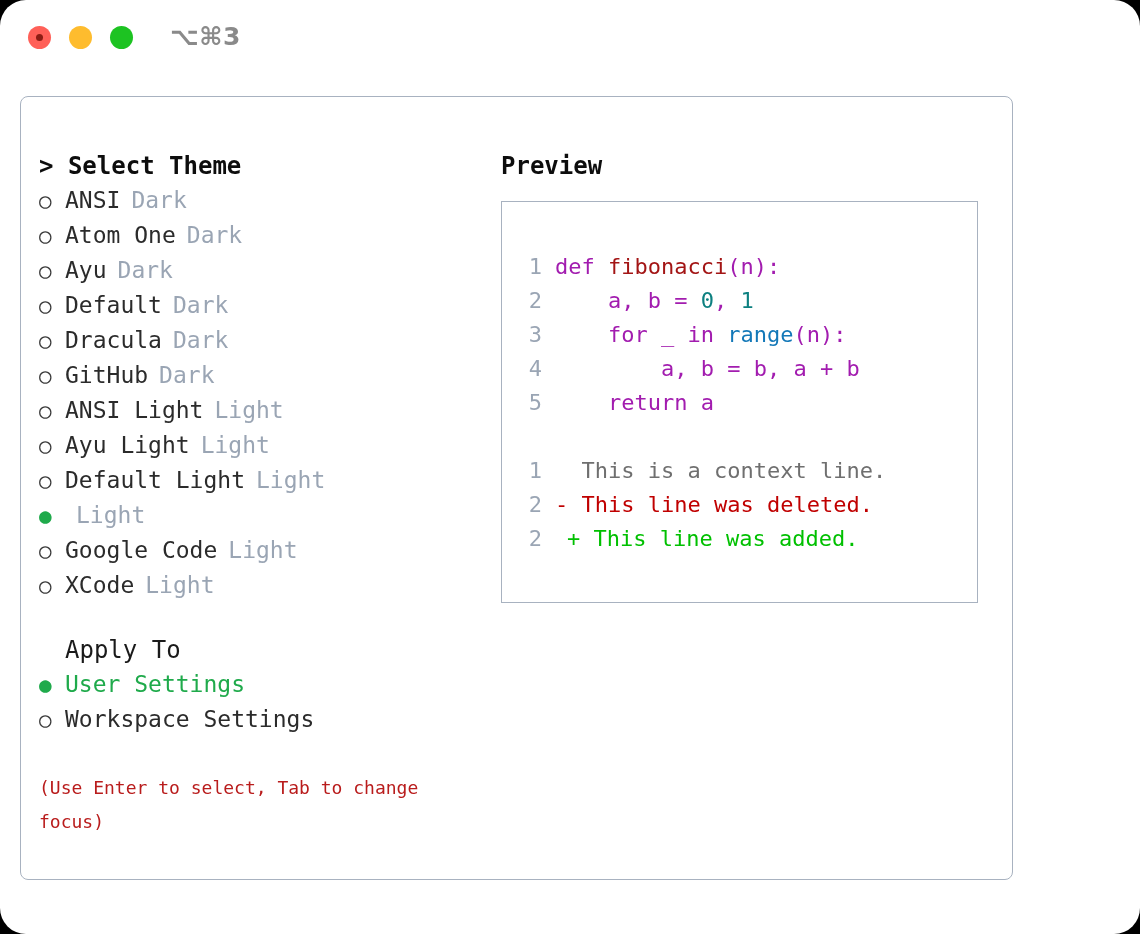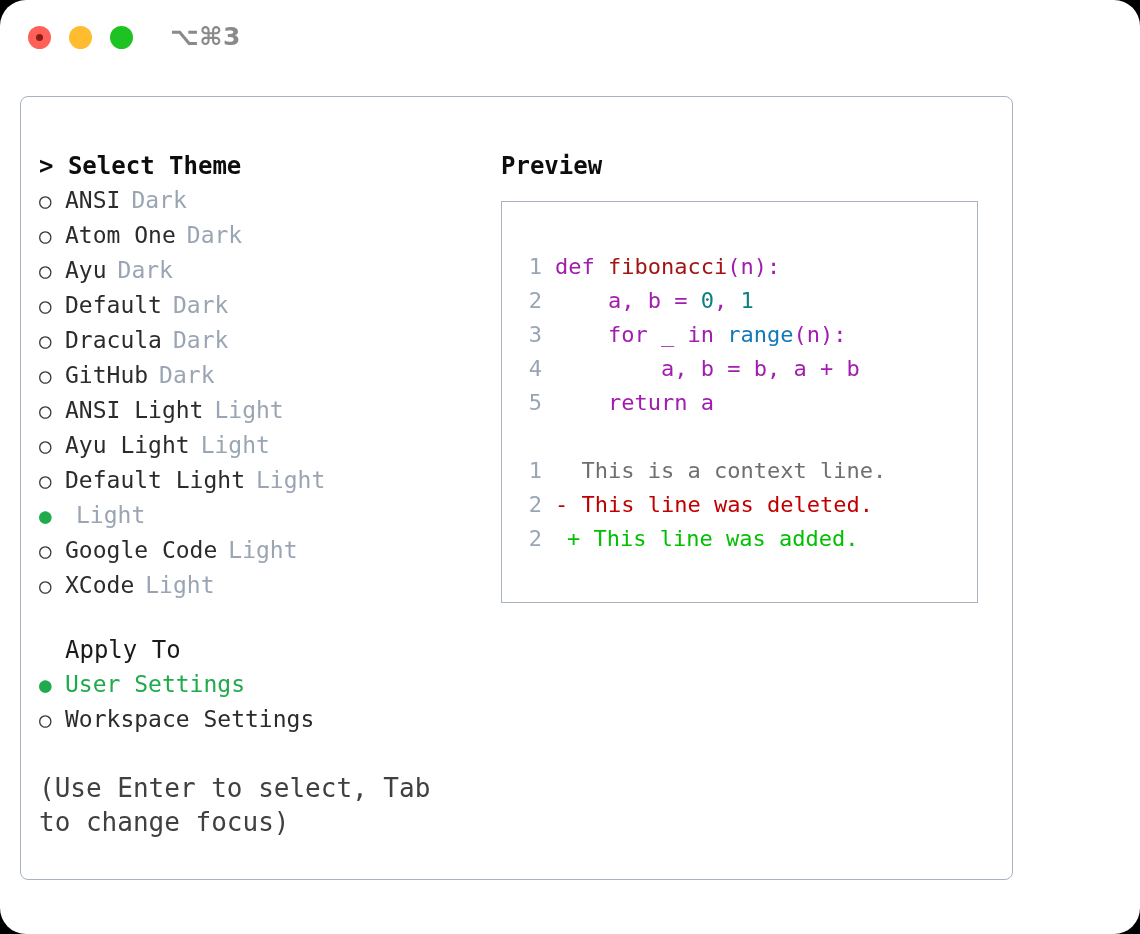--- a/index.html
+++ b/index.html
@@ -139,22 +139,22 @@
   .apply-heading {
     font-size: 24px;
     color: #1a1a1a;
     line-height: 34px;
     padding-left: 26px;
     white-space: pre;
   }
 
   .hint {
     margin-top: 34px;
-    font-size: 26px;
-    color: #404040;
+    font-size: 18px;
+    color: #b91c1c;
     line-height: 34px;
     width: 400px;
   }
 
   
   .preview-box {
     margin-top: 18px;
     width: 477px;
     height: 402px;
     border: 1.5px solid #a8b2c0;

